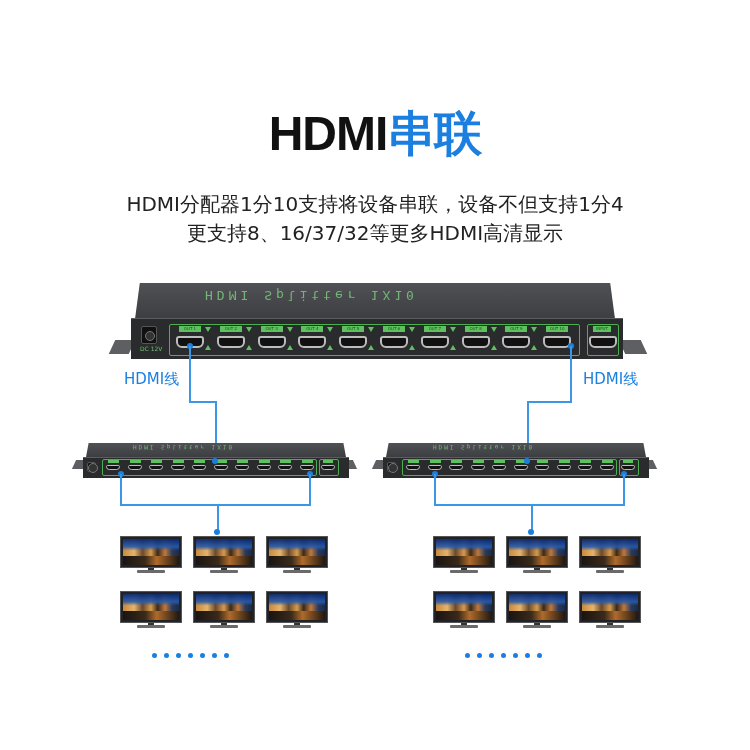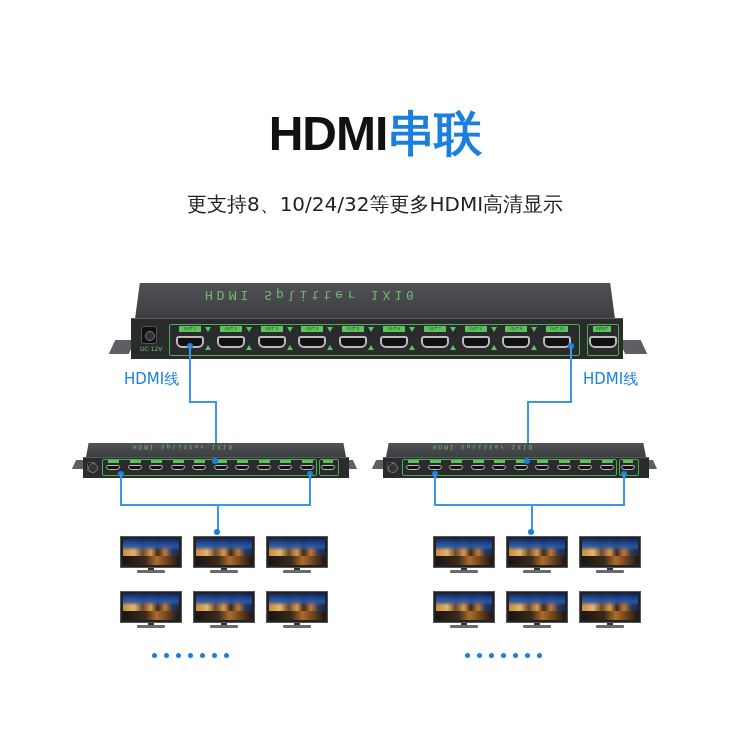--- a/index.html
+++ b/index.html
@@ -49,21 +49,22 @@
   .more-dot { position:absolute; width:5px; height:5px; border-radius:50%; background:#1b7fe0; }
 </style>
 </head>
 <body>
 
 <div class="title">
   <span class="t1">HDMI</span><span class="t2">串联</span>
 </div>
 
 <div class="desc">
-  <div>更支持8、10/24/32等更多HDMI高清显示</div>
+  <div>HDMI分配器1分10支持将设备串联，设备不但支持1分4</div>
+  <div>更支持8、16/37/32等更多HDMI高清显示</div>
 </div>
 
 <div class="device" style="left:0;top:0;">
   <div class="dev-ear" style="left:112px;top:340px;width:20px;height:14px;transform:skewX(-25deg);"></div>
   <div class="dev-ear" style="left:622px;top:340px;width:22px;height:14px;transform:skewX(25deg);"></div>
   <div class="dev-top" style="left:135px;top:283px;width:480px;height:36px;clip-path:polygon(1% 0,99% 0,100% 100%,0 100%);"></div>
   <div class="dev-print" style="left:205px;top:288px;font-size:13px;letter-spacing:4px;transform:scale(-1,1) rotate(180deg);">HDMI Splitter 1X10</div>
   <div class="dev-front" style="left:131px;top:318px;width:492px;height:40px;"></div>
   <div class="dc-jack" style="left:141px;top:326px;width:14px;height:16px;"></div>
   <div class="dc-label" style="left:140px;top:345px;font-size:6px;">DC 12V</div>

